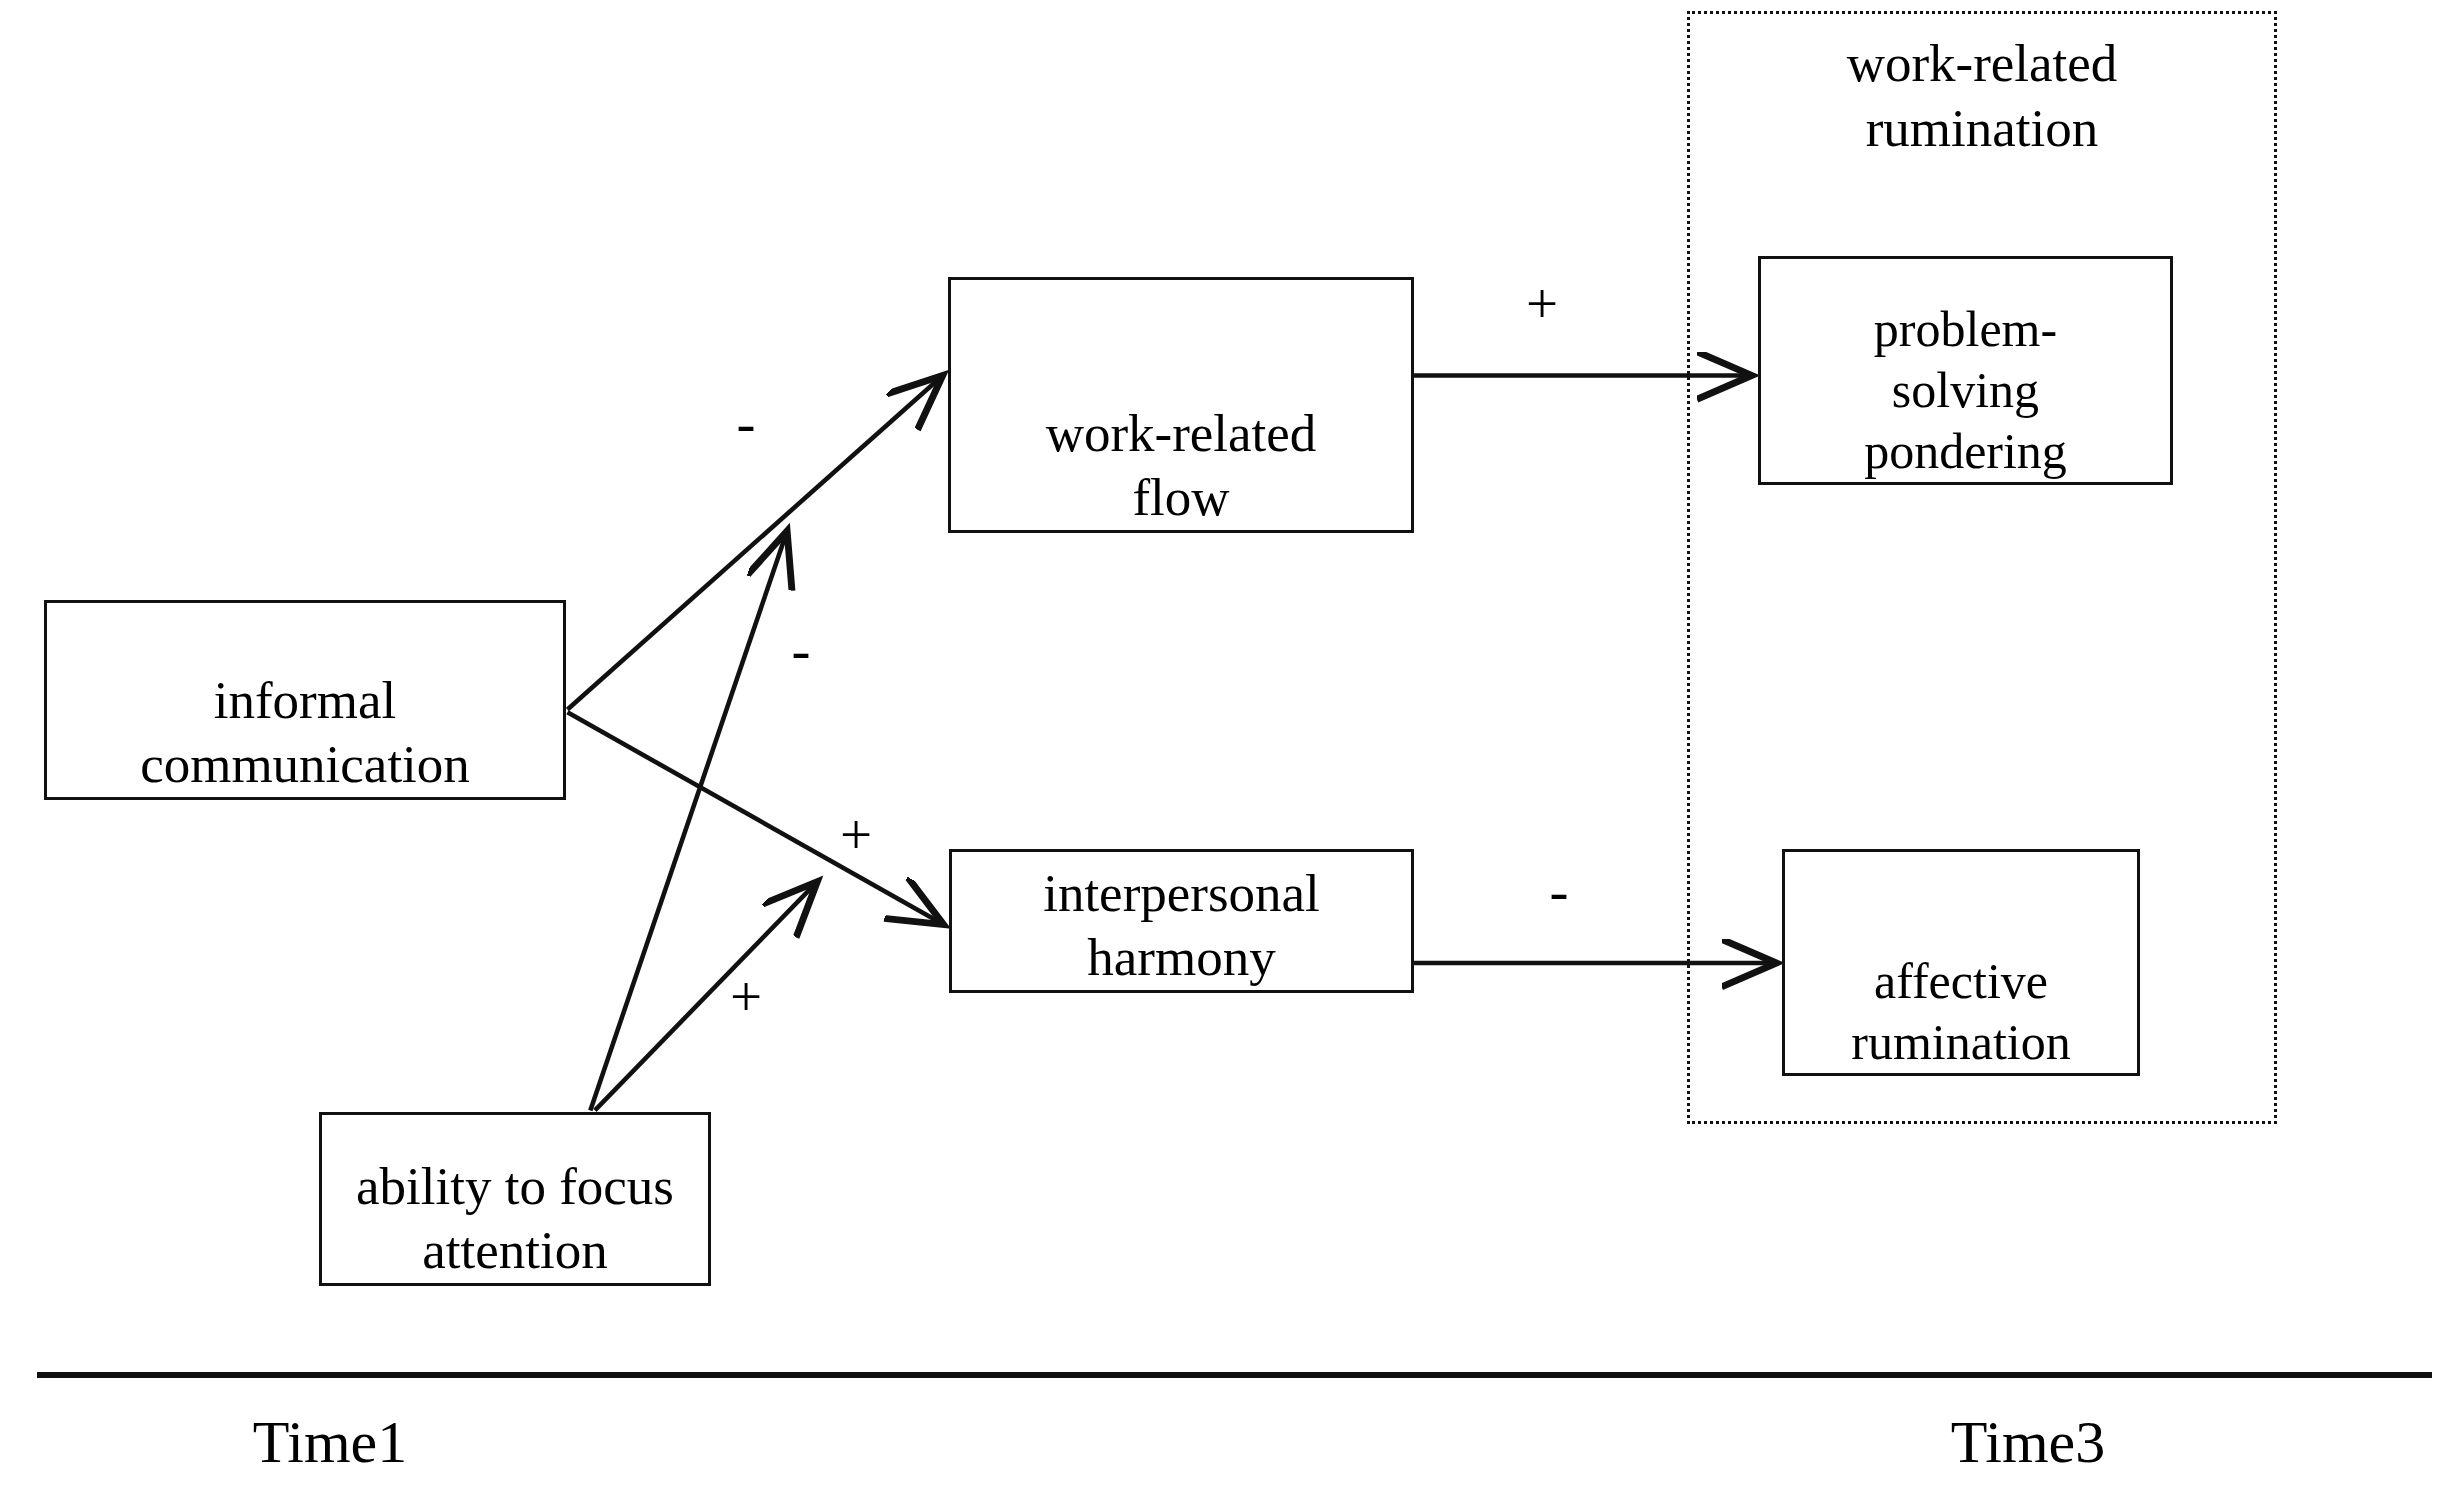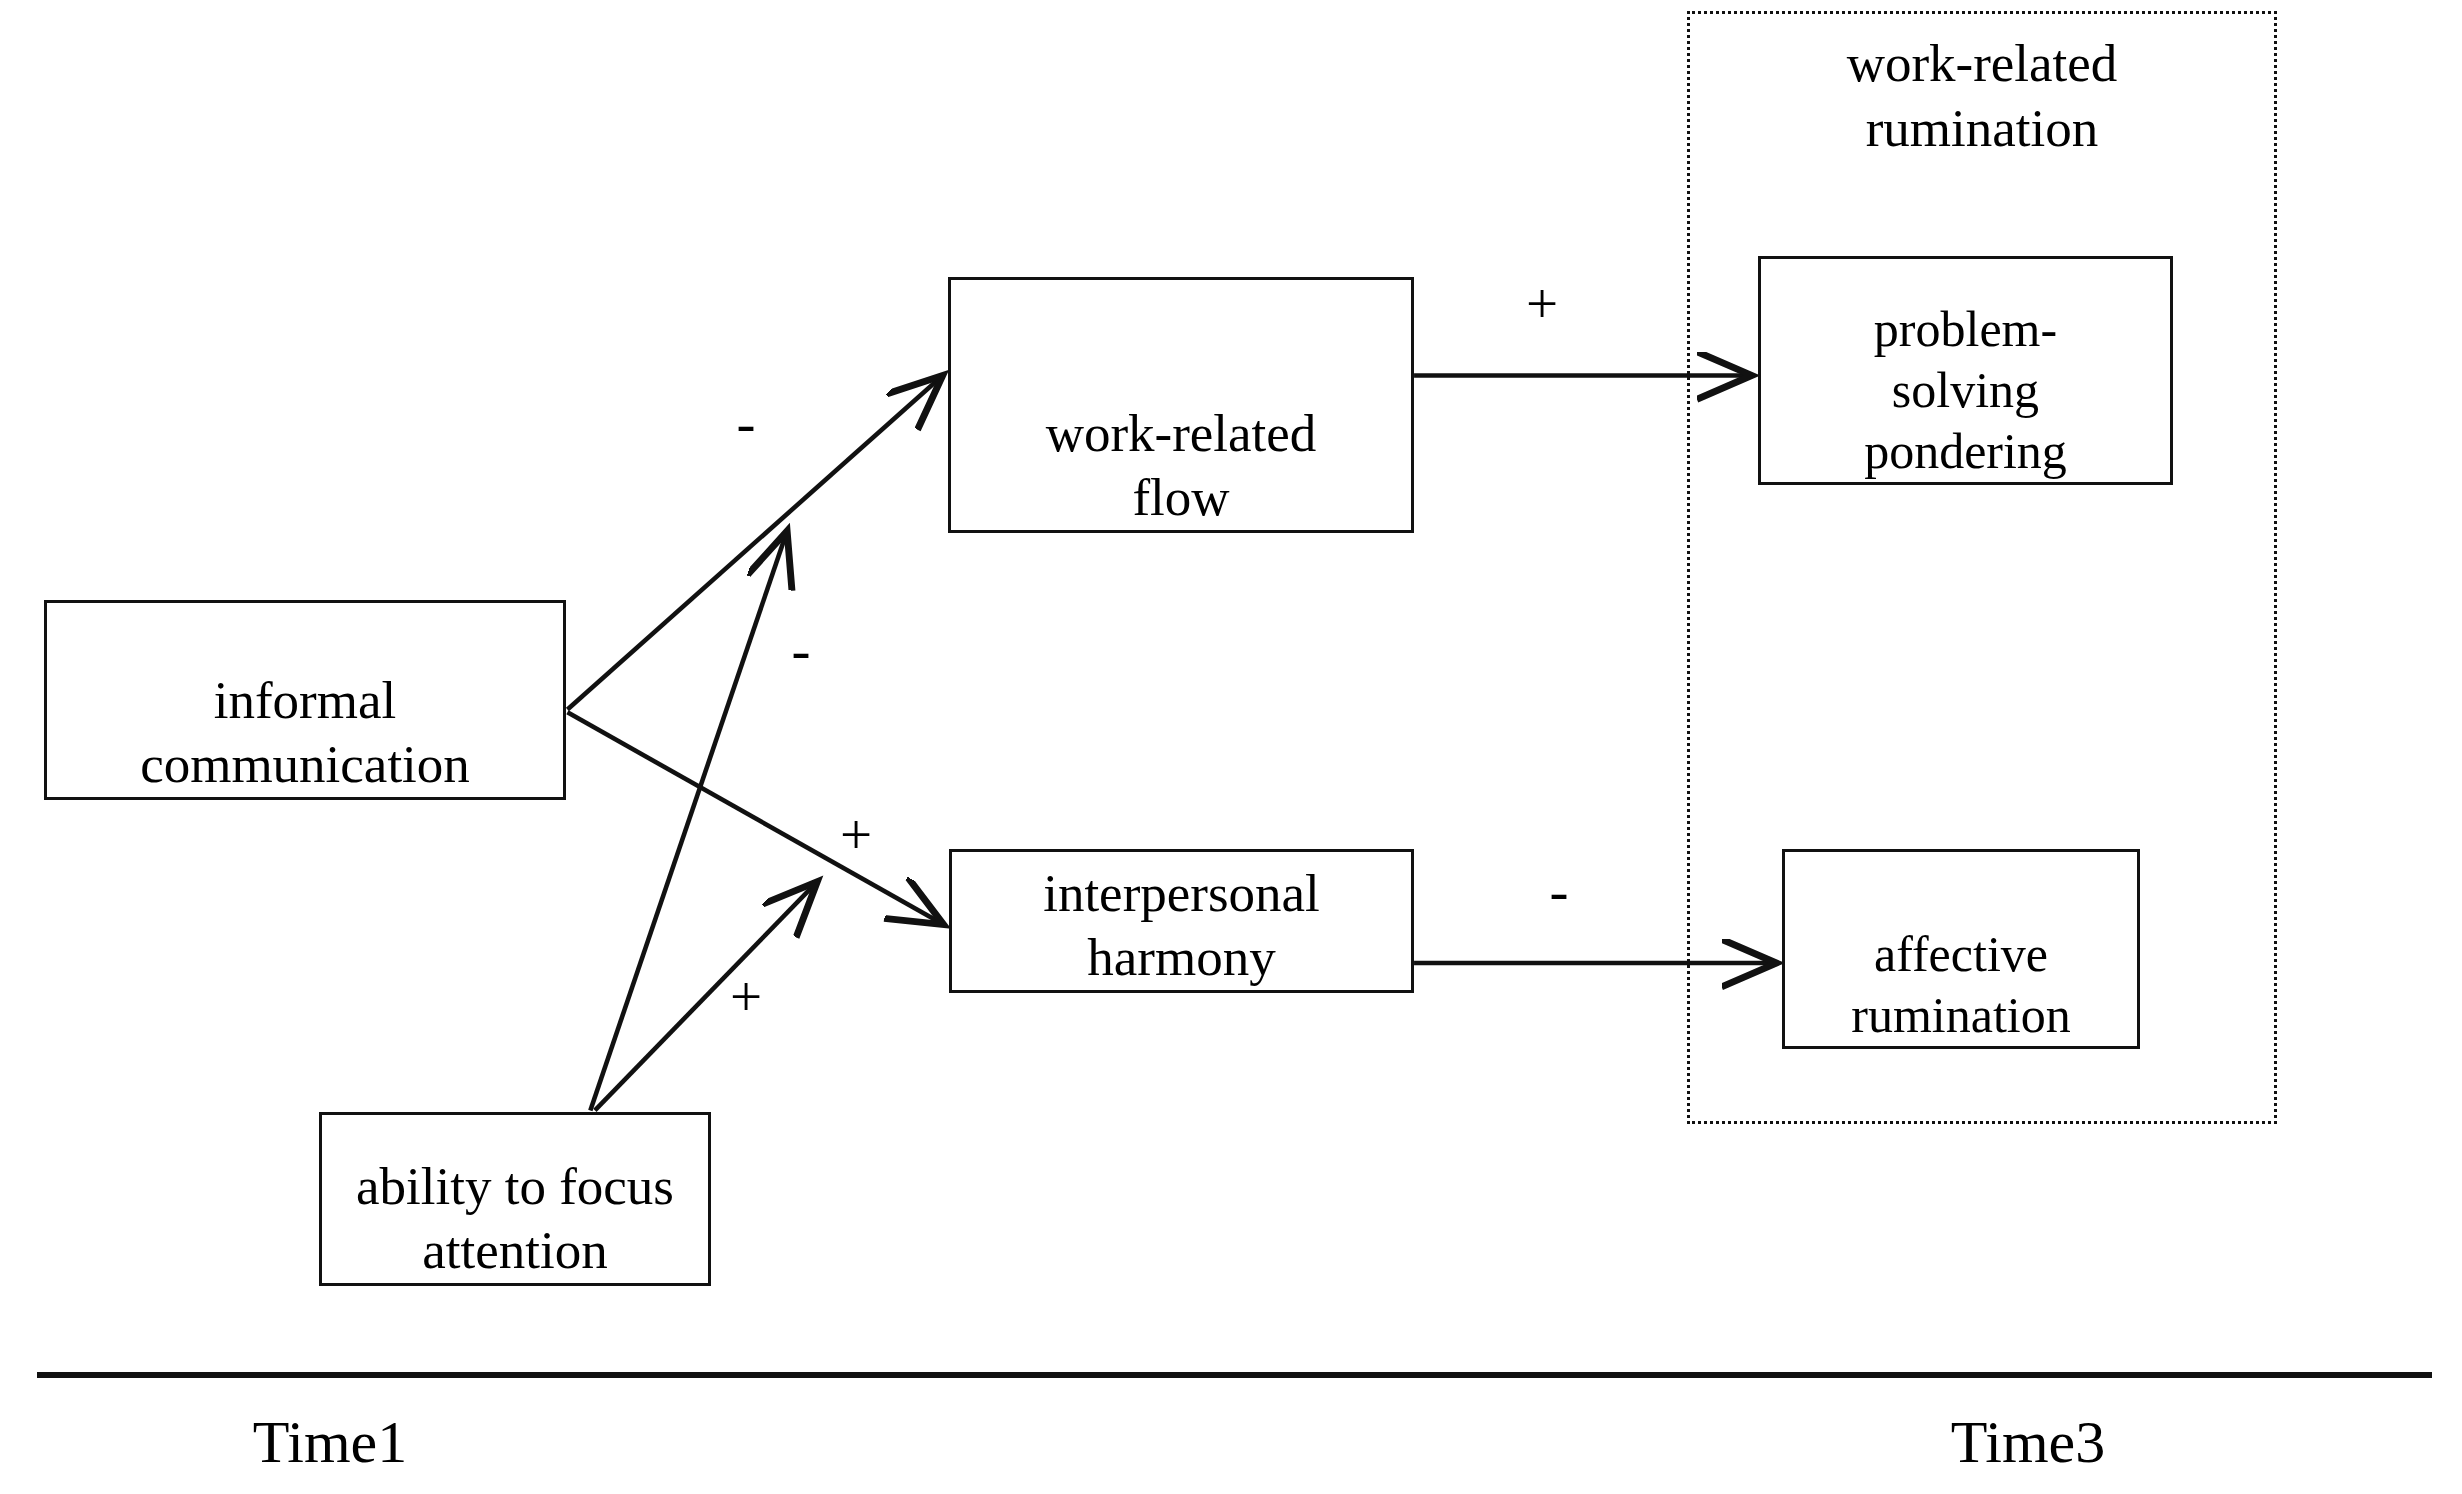--- a/index.html
+++ b/index.html
@@ -12,21 +12,21 @@
         display:flex;align-items:flex-end;justify-content:center;
         text-align:center;line-height:1.22;font-size:53px;
         box-sizing:border-box;z-index:4;}
   .node span{display:block;padding:0 7.3px;}
 
   #n-informal       {left:44px;  top:600px;  width:522px; height:200px;}
   #n-flow           {left:948px;top:277px;  width:466px; height:256px;}
   #n-harmony        {left:949px;top:849px;  width:465px; height:144px;}
   #n-ability        {left:319px; top:1112px; width:392px; height:174px;}
   #n-pondering      {left:1758px;top:256px;  width:415px; height:229px; font-size:50px;}
-  #n-affective      {left:1782px;top:849px;  width:358px; height:200px; font-size:50px;}
+  #n-affective      {left:1782px;top:849px;  width:358px; height:227px; font-size:50px;}
 
   
   #group-frame{position:absolute;left:1687px;top:11px;width:590px;height:1113px;
                border:3.7px dotted #111;box-sizing:border-box;z-index:1;background:transparent;}
   #group-title{position:absolute;left:1721px;top:31px;width:522px;
                text-align:center;font-size:53px;line-height:1.22;z-index:2;}
 
   
   #wires{position:absolute;left:0;top:0;width:2462px;height:1495px;z-index:3;}
 

